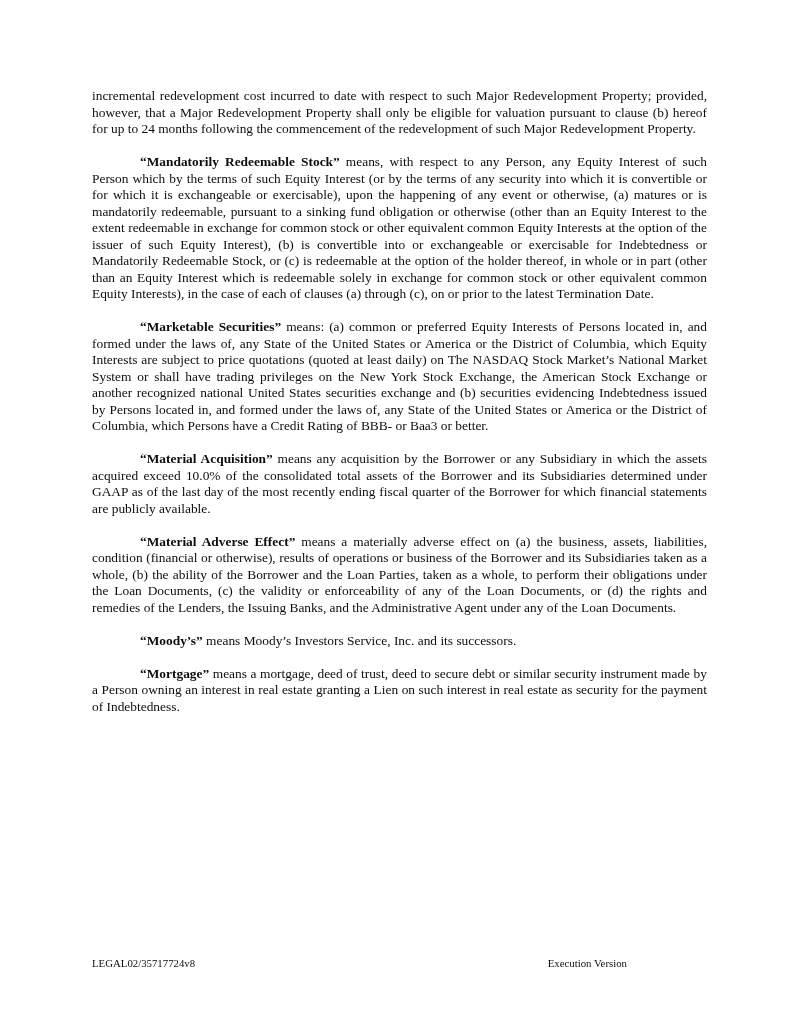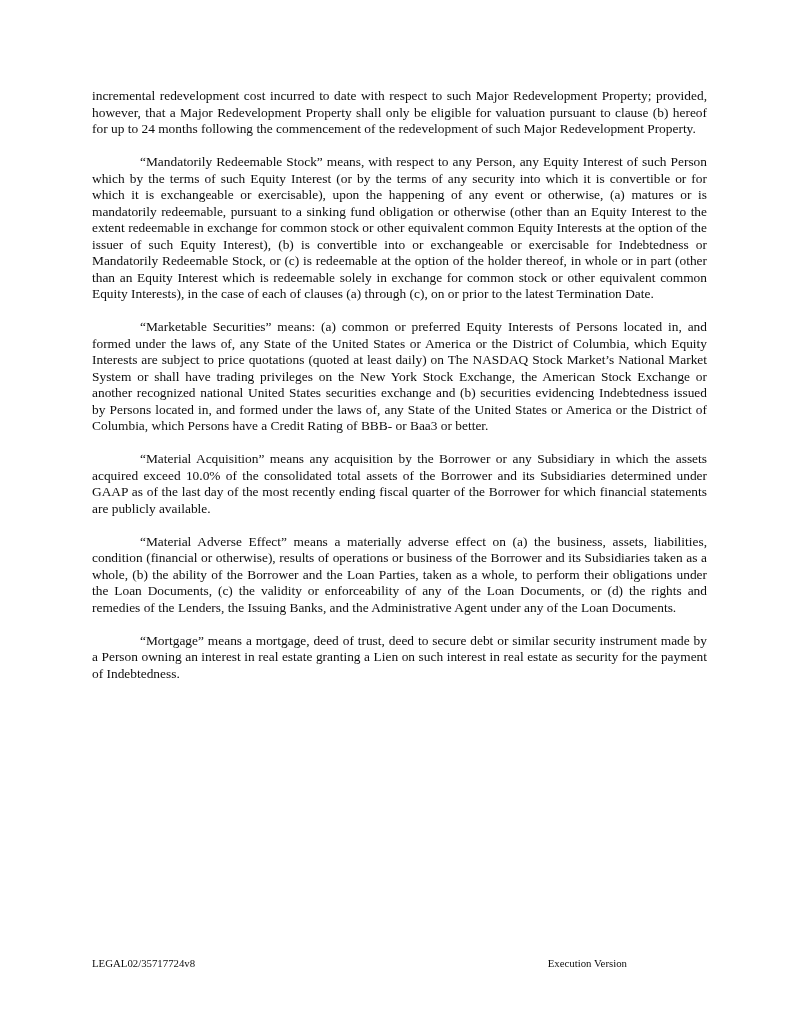--- a/index.html
+++ b/index.html
@@ -29,21 +29,21 @@
     text-align: justify;
     text-justify: inter-word;
   }
   .para.indent {
     text-indent: 48px;
   }
   .para:last-child {
     margin-bottom: 12px;
   }
   .bold {
-    font-weight: normal;
+    font-weight: bold;
   }
   .underline {
   }
   .footer-pagenum {
     position: absolute;
     top: 938px;
     left: 0;
     width: 799px;
     text-align: right;
     font-size: 13.4px;
@@ -68,20 +68,21 @@
 </head>
 <body>
 
 <div class="page">
   <div class="doc-body">
       <p class="para"><span>incremental redevelopment cost incurred to date with respect to such Major Redevelopment Property; provided, however, that a Major Redevelopment Property shall only be eligible for valuation pursuant to clause (b) hereof for up to 24 months following the commencement of the redevelopment of such Major Redevelopment Property.</span></p>
       <p class="para indent"><span class="bold">“Mandatorily Redeemable Stock”</span><span> means, with respect to any Person, any Equity Interest of such Person which by the terms of such Equity Interest (or by the terms of any security into which it is convertible or for which it is exchangeable or exercisable), upon the happening of any event or otherwise, (a) matures or is mandatorily redeemable, pursuant to a sinking fund obligation or otherwise (other than an Equity Interest to the extent redeemable in exchange for common stock or other equivalent common Equity Interests at the option of the issuer of such Equity Interest), (b) is convertible into or exchangeable or exercisable for Indebtedness or Mandatorily Redeemable Stock, or (c) is redeemable at the option of the holder thereof, in whole or in part (other than an Equity Interest which is redeemable solely in exchange for common stock or other equivalent common Equity Interests), in the case of each of clauses (a) through (c), on or prior to the </span><span class="underline">latest</span><span> Termination Date.</span></p>
       <p class="para indent"><span class="bold">“Marketable Securities”</span><span> means: (a) common or preferred Equity Interests of Persons located in, and formed under the laws of, any State of the United States or America or the District of Columbia, which Equity Interests are subject to price quotations (quoted at least daily) on The NASDAQ Stock Market’s National Market System or shall have trading privileges on the New York Stock Exchange, the American Stock Exchange or another recognized national United States securities exchange and (b) securities evidencing Indebtedness issued by Persons located in, and formed under the laws of, any State of the United States or America or the District of Columbia, which Persons have a Credit Rating of BBB- or Baa3 or better.</span></p>
       <p class="para indent"><span class="bold">“Material Acquisition”</span><span> means any acquisition by the Borrower or any Subsidiary in which the assets acquired exceed 10.0% of the consolidated total assets of the Borrower and its Subsidiaries determined under GAAP as of the last day of the most recently ending fiscal quarter of the Borrower for which financial statements are publicly available.</span></p>
       <p class="para indent"><span class="bold">“Material Adverse Effect”</span><span> means a materially adverse effect on (a) the business, assets, liabilities, condition (financial or otherwise), results of operations or business of the Borrower and its Subsidiaries taken as a whole, (b) the ability of the Borrower and the Loan Parties, taken as a whole, to perform their obligations under the Loan Documents, (c) the validity or enforceability of any of the Loan Documents, or (d) the rights and remedies of the Lenders, the Issuing Banks, and the Administrative Agent under any of the Loan Documents.</span></p>
+      <p class="para indent"><span class="bold">“Moody’s”</span><span> means Moody’s Investors Service, Inc. and its successors.</span></p>
       <p class="para indent"><span class="bold">“Mortgage”</span><span> means a mortgage, deed of trust, deed to secure debt or similar security instrument made by a Person owning an interest in real estate granting a Lien on such interest in real estate as security for the payment of Indebtedness.</span></p>
     </div>
 
   <div class="footer-pagenum">- 23 -</div>
 
   <div class="footer-left">LEGAL02/35717724v8</div>
 
   <div class="footer-right">Execution Version</div>
 </div>
 

